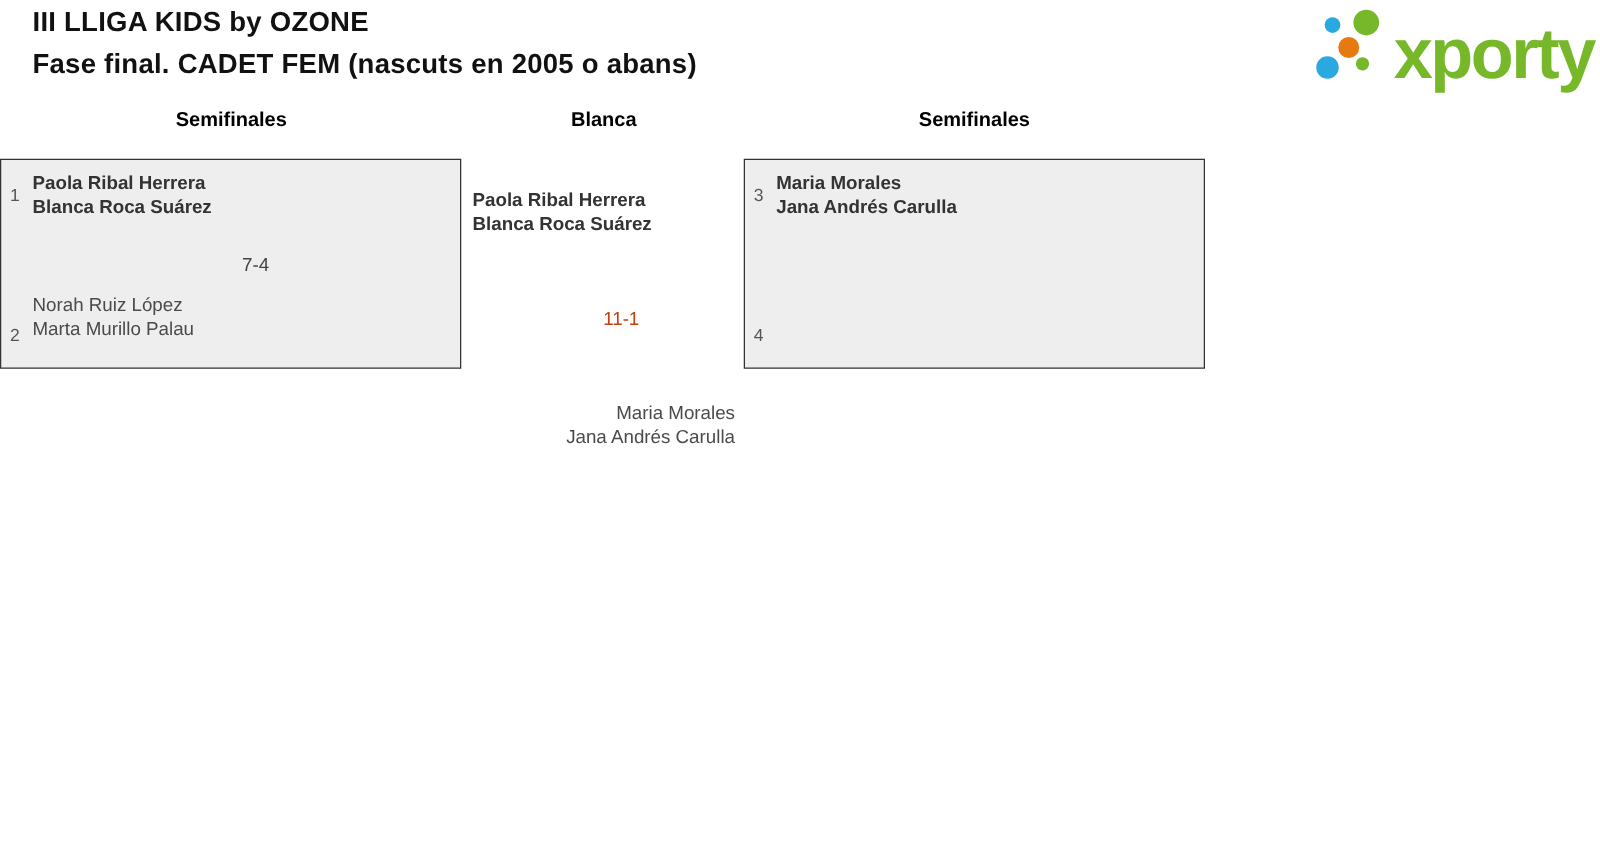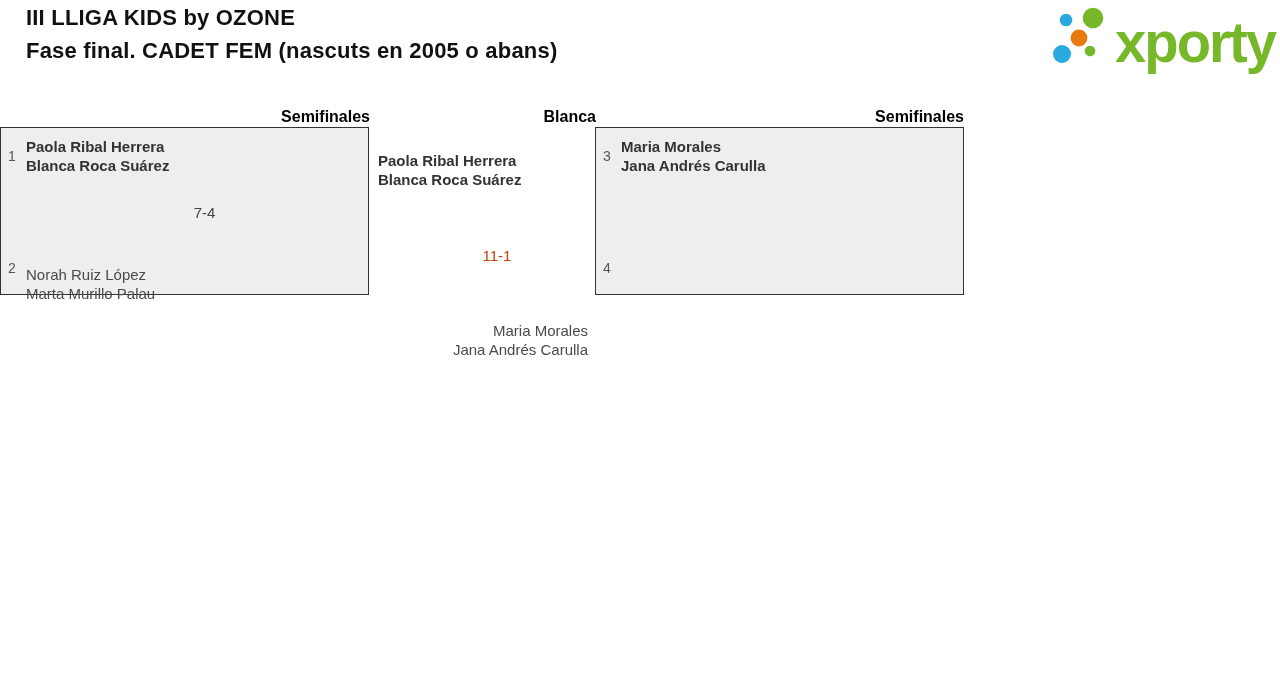--- a/index.html
+++ b/index.html
@@ -4,38 +4,38 @@
 <style>
   * { margin:0; padding:0; box-sizing:border-box; }
   html,body { width:1280px; height:679px; background:#ffffff; overflow:hidden; }
   body { font-family:"Liberation Sans","DejaVu Sans",sans-serif; position:relative; color:#222; }
   .abs { position:absolute; }
 
   .page-title { left:2px; top:1px; font-size:22px; line-height:33px; font-weight:600; color:#111; letter-spacing:0.2px;margin-left:24px; }
 
   .logo { left:1048px; top:0; width:232px; height:76px; cursor:pointer; }
 
-  .col-header { top:108px; font-size:16px; font-weight:600; color:#000; text-align:right; }
+  .col-header { top:88px; font-size:16px; font-weight:600; color:#000; text-align:center; }
   .col-header.left  { left:0px;   width:370px; }
   .col-header.mid   { left:370px; width:226px; }
   .col-header.right { left:595px; width:369px; }
 
   .match-box { background:#eeeeee; border:1px solid #333333; width:369px; height:168px; }
   .match-box.left  { left:0px;   top:127px; }
   .match-box.right { left:595px; top:127px; }
 
   .seed { position:absolute; left:7px; width:16px; font-size:14px; color:#555; }
   .seed.top { top:20px; }
   .seed.bottom { top:132px; }
 
   .team { position:absolute; left:25px; font-size:15px; line-height:19px; white-space:nowrap; }
   .team.winner { font-weight:700; color:#333; }
   .team.loser  { font-weight:400; color:#4a4a4a; }
   .team.top { top:9px; }
-  .team.bottom { top:137px; }
+  .team.bottom { top:107px; }
 
   .score { position:absolute; left:0; top:76px; width:100%; text-align:center; font-size:15px; color:#444;margin-left:20px; }
 
   .final-winner { left:378px; top:151px; font-size:15px; line-height:19px; font-weight:700; color:#333; white-space:nowrap; }
   .final-score  { left:370px; top:247px; width:254px; text-align:center; font-size:15px; color:#c2410c; }
   .final-runner { left:370px; top:321px; width:218px; text-align:right; font-size:15px; line-height:19px; color:#4a4a4a; white-space:nowrap; }
 </style>
 </head>
 <body>
 

